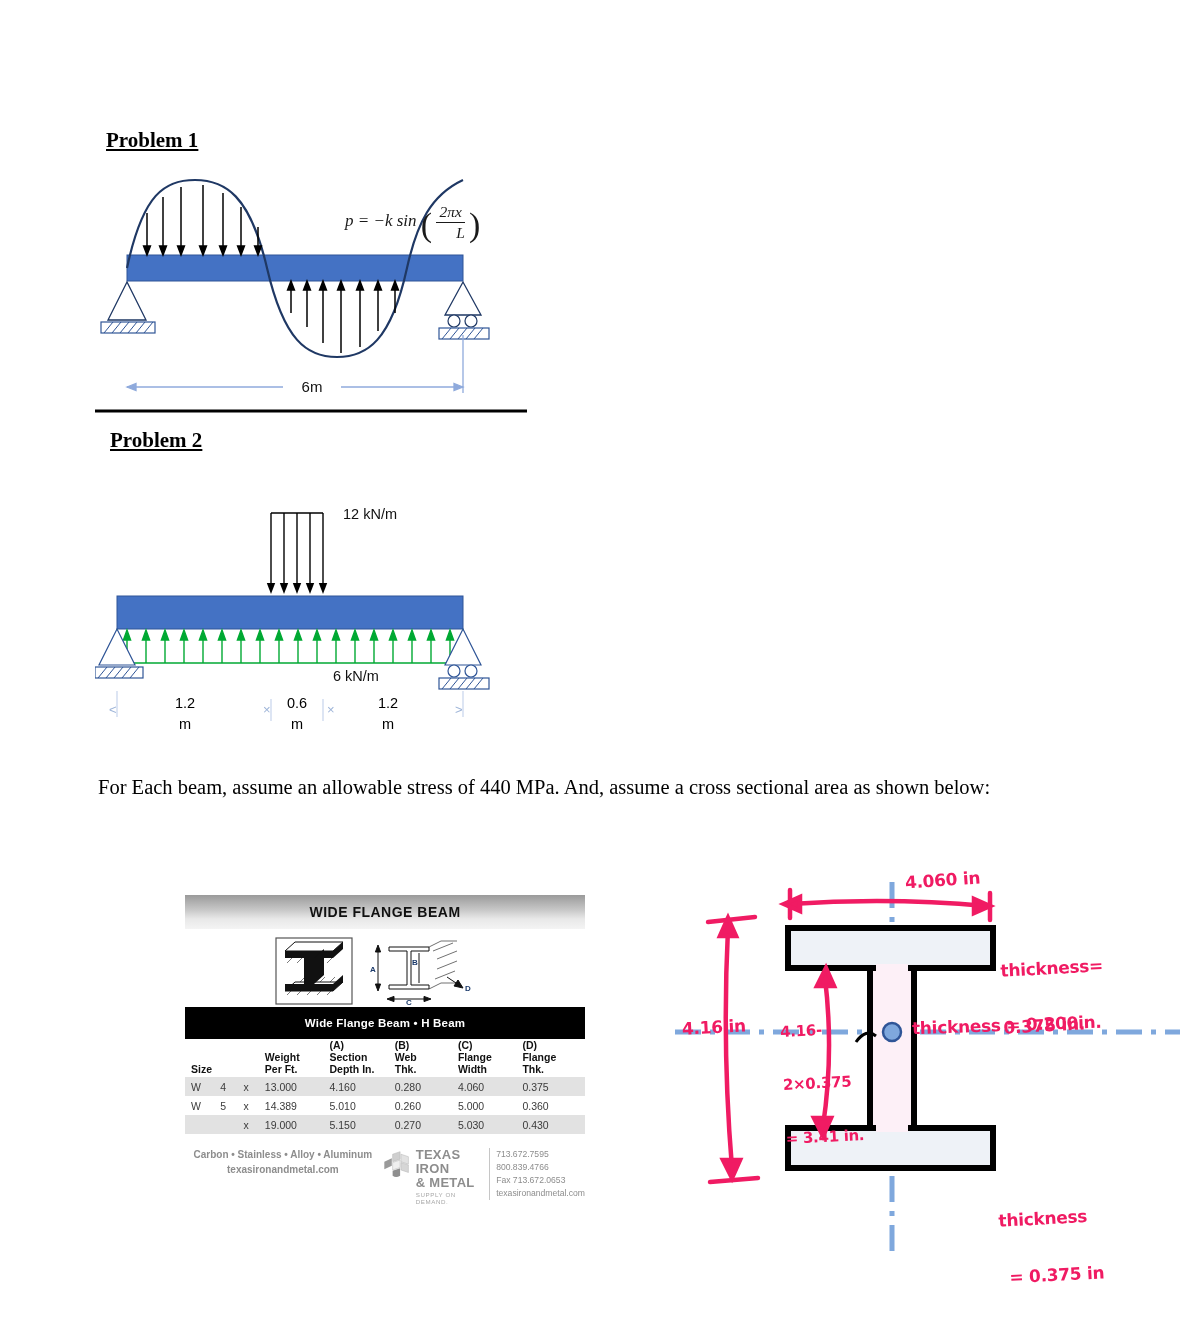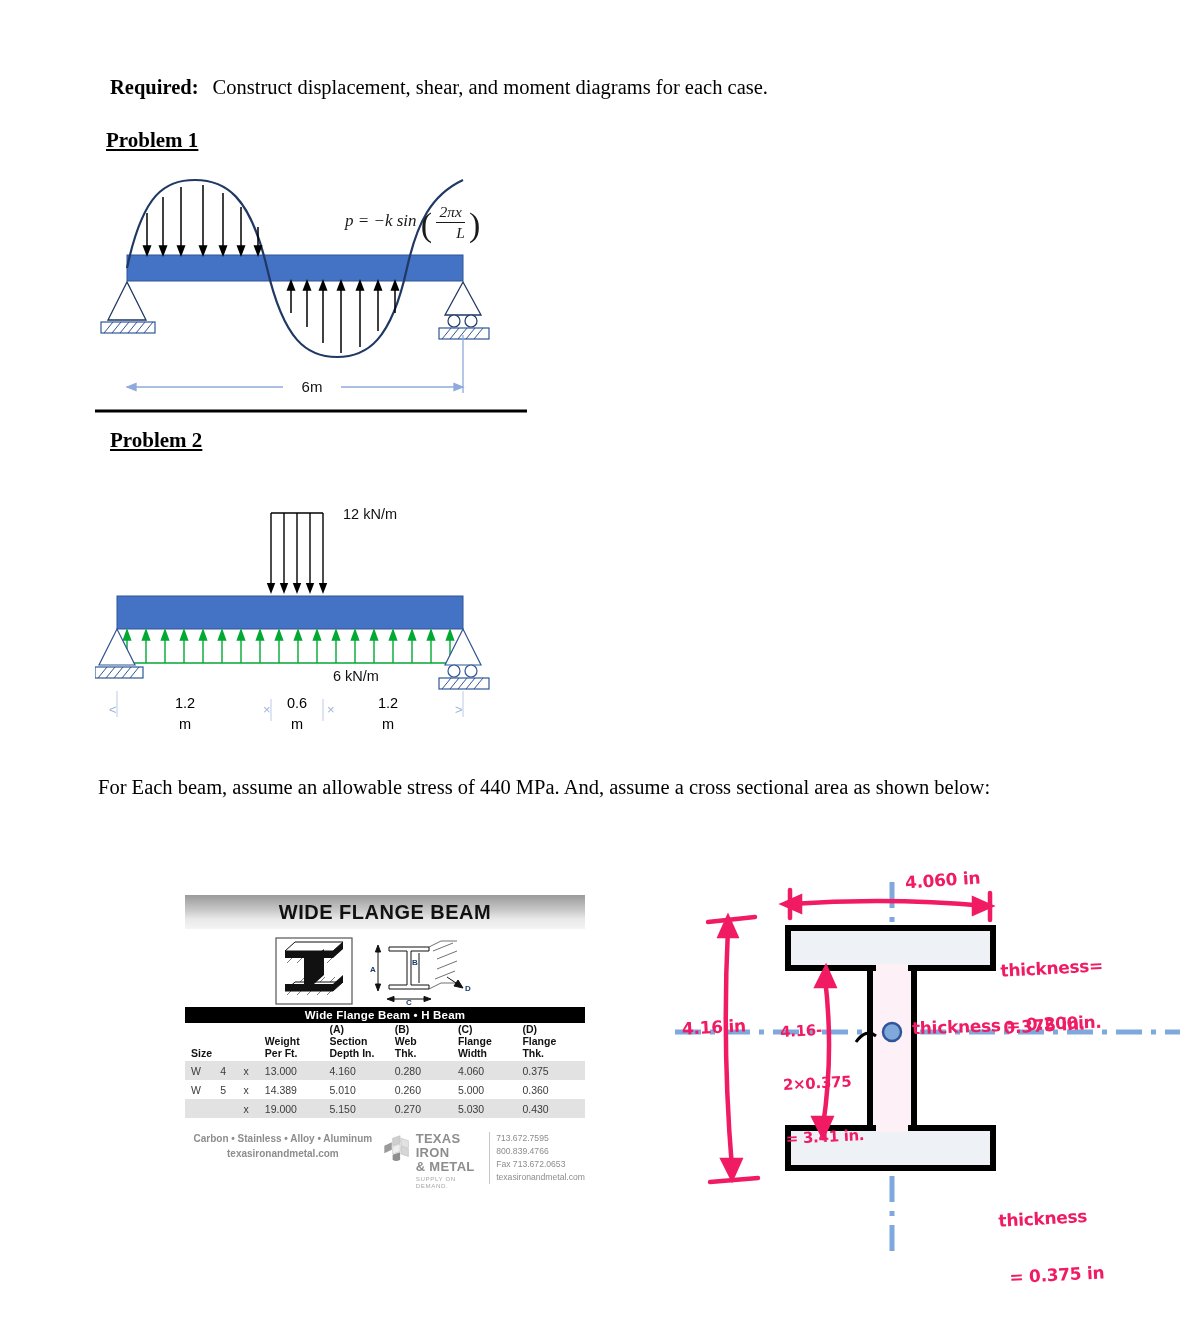--- a/index.html
+++ b/index.html
@@ -13,23 +13,23 @@
 
   .para{position:absolute;font-family:"Liberation Serif",serif;font-size:20.5px;line-height:1.52;width:1010px;}
 
   
   .fig{position:absolute;}
 
   
   .card{position:absolute;left:185px;top:895px;width:400px;}
   .card-title{height:34px;display:flex;align-items:center;justify-content:center;
     background:linear-gradient(to bottom,#9a9a9a 0%,#c9c9c9 45%,#e8e8e8 70%,#f4f4f4 100%);
-    font-family:"Liberation Sans",sans-serif;font-weight:bold;font-size:20px;letter-spacing:.5px;color:#111;}
+    font-family:"Liberation Sans",sans-serif;font-weight:bold;font-size:14px;letter-spacing:.5px;color:#111;}
   .icons{height:78px;position:relative;background:#fff;}
-  .blackbar{height:16px;background:#000;color:#fff;display:flex;align-items:center;justify-content:center;
+  .blackbar{height:32px;background:#000;color:#fff;display:flex;align-items:center;justify-content:center;
     font-family:"Liberation Sans",sans-serif;font-weight:bold;font-size:11.5px;letter-spacing:.2px;}
   table.wf{border-collapse:collapse;width:400px;font-family:"Liberation Sans",sans-serif;}
   table.wf th{font-size:10.5px;font-weight:bold;color:#111;text-align:left;vertical-align:bottom;
     padding:1px 2px 2px 2px;line-height:1.12;}
   table.wf td{font-size:10.5px;color:#3b3b3b;padding:3.5px 2px;font-weight:normal;}
   table.wf tr.alt td{background:#e2e2e2;}
   table.wf tr.plain td{background:#fff;}
   .c-size{width:26px;padding-left:6px!important;}
   .c-n{width:22px;text-align:left;}
   .c-x{width:20px;}
@@ -46,24 +46,20 @@
   .hand{position:absolute;font-family:"DejaVu Sans",sans-serif;font-weight:bold;color:#f01b63;
     font-size:17px;line-height:1.12;letter-spacing:-.3px;white-space:pre;transform:rotate(-2.2deg);}
   .hand.sm{font-size:15px;}
 </style>
 </head>
 <body>
 
 <div class="page">
 
 
-  <div class="prose" style="left:110px;top:72px;">
-    <b>Required:</b>
-    <span style="display:inline-block;width:9px"></span><span>Construct displacement, shear, and moment diagrams for each case.</span>
-  </div>
 
   <div class="hdg" style="left:106px;top:128px;">Problem 1</div>
 
   <svg class="fig" style="left:95px;top:175px;" width="440" height="240" viewBox="0 0 440 240">
 
     <rect x="32" y="80" width="336" height="26" fill="#4472c4" stroke="#2f5597" stroke-width="1"></rect>
 
     <path d="M32,93 C48,18 70,5 100,5 C130,5 155,20 172,93 C189,166 212,182 242,182 C272,182 296,166 312,93 C322,48 336,20 368,5" fill="none" stroke="#1f3864" stroke-width="2.2"></path>
 
     <g stroke="#000" stroke-width="1.5" fill="#000">

